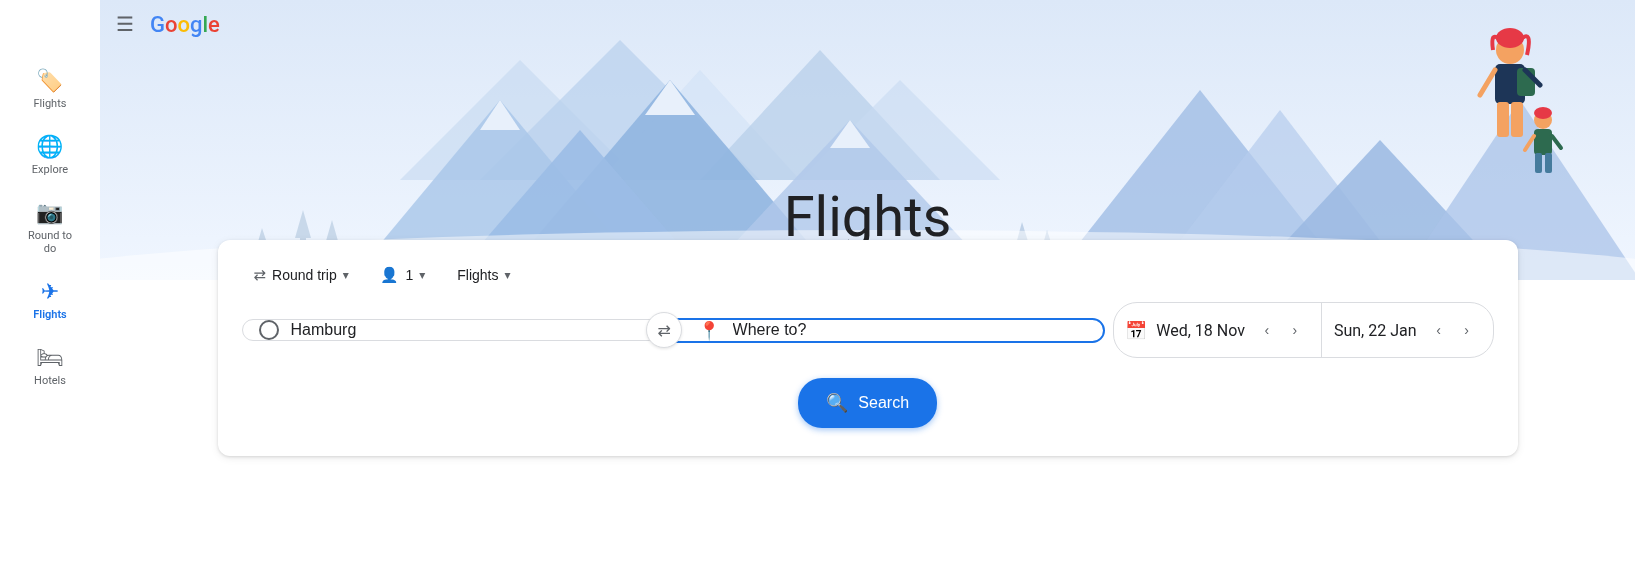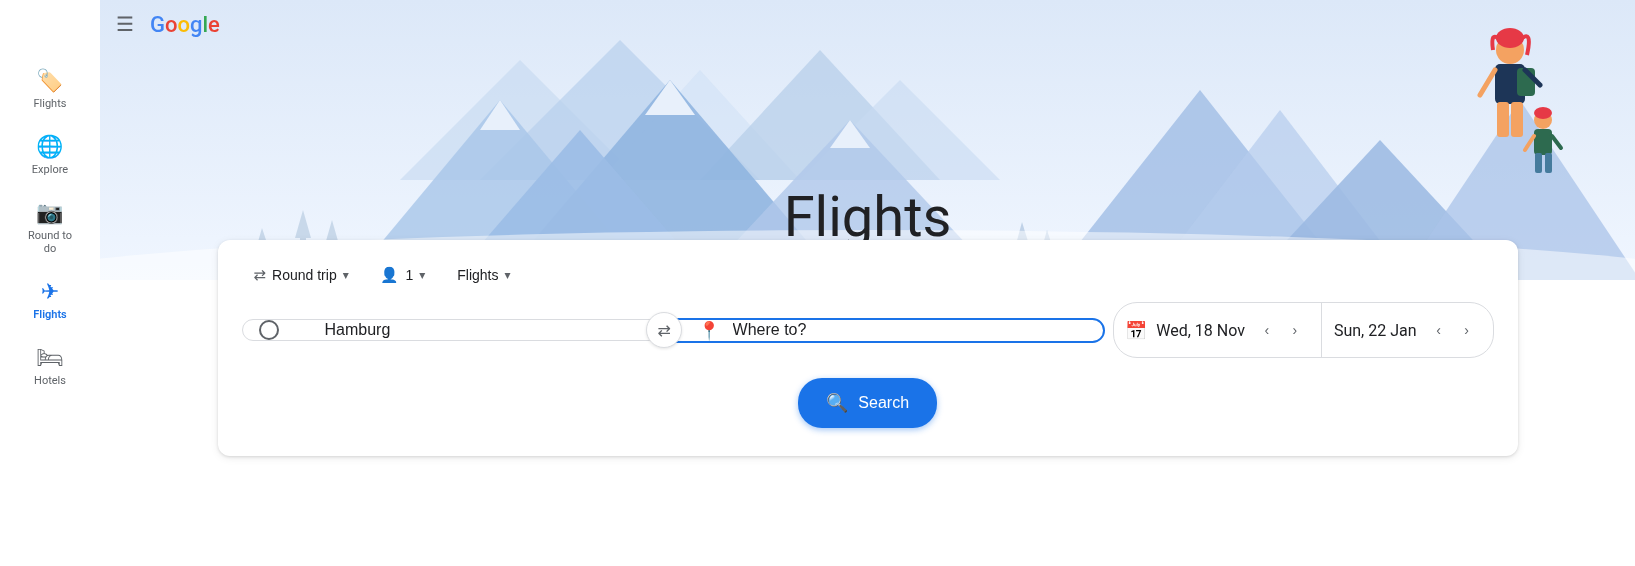--- a/index.html
+++ b/index.html
@@ -186,21 +186,20 @@
       margin-right: 12px;
     }
 
     .origin-field input {
       border: none;
       outline: none;
       font-size: 16px;
       color: #202124;
       flex: 1;
       background: transparent;
-      margin-left: 34px;
     }
 
     .swap-btn {
       width: 36px;
       height: 36px;
       border: 1px solid #dadce0;
       border-radius: 50%;
       background: #fff;
       display: flex;
       align-items: center;

